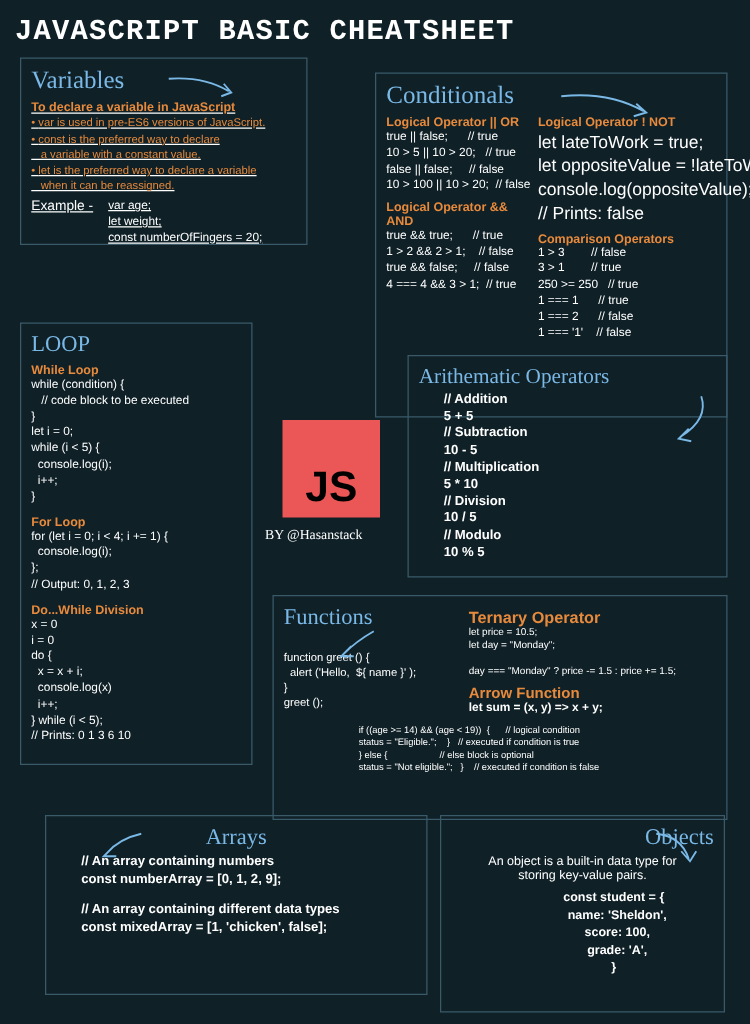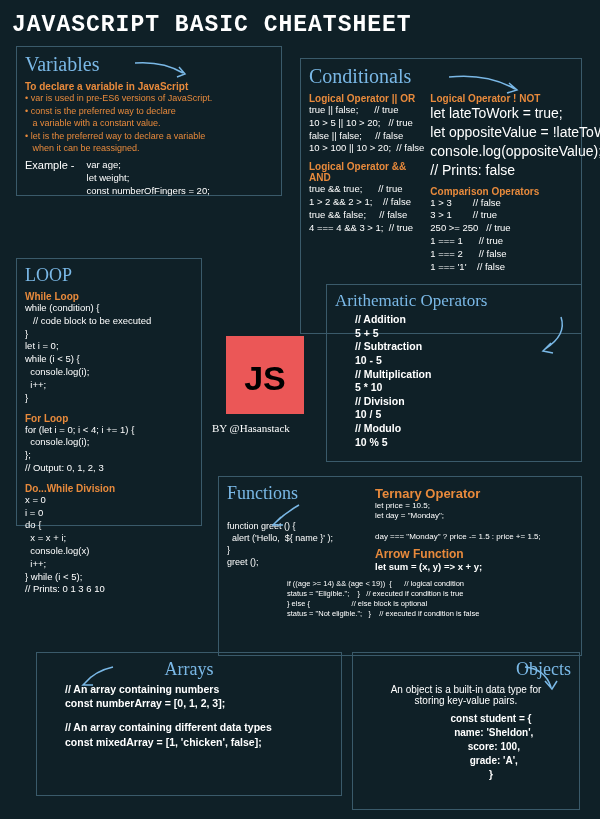--- a/index.html
+++ b/index.html
@@ -33,29 +33,29 @@
     font-family: 'Comic Sans MS', cursive;
     margin-bottom: 2px;
     display: inline-block;
   }
   .subhead { color: #e88a3c; font-size: 10px; font-weight: bold; margin-top: 3px; }
   .text { color: #fff; font-size: 9.5px; line-height: 1.35; white-space: pre; }
   .bullet { color: #e88a3c; font-size: 9px; line-height: 1.4; }
   .white-inline { color: #fff; }
 
   
-  #variables { top: 46px; left: 16px; width: 266px; height: 150px; }
+  #variables { top: 46px; left: 16px; width: 230px; height: 150px; text-decoration: underline; }
   
   #conditionals { top: 58px; left: 300px; width: 282px; height: 276px; }
   .cond-cols { display: flex; gap: 6px; }
   .cond-col { flex: 1; }
   
-  #loop { top: 258px; left: 16px; width: 186px; height: 268px; }
-  
-  #jsbadge { position: absolute; top: 336px; left: 226px; width: 78px; height: 78px; background: #eb5757; display: flex; align-items: flex-end; justify-content: center; font-family: Arial, sans-serif; font-size: 34px; font-weight: bold; color: #000; padding-bottom: 16px; }
+  #loop { top: 258px; left: 16px; width: 186px; height: 354px; }
+  
+  #jsbadge { position: absolute; top: 336px; left: 226px; width: 78px; height: 78px; background: #eb5757; display: flex; align-items: flex-end; justify-content: center; font-family: Arial, sans-serif; font-size: 34px; font-weight: bold; color: #000; padding-bottom: 4px; }
   #byline { position: absolute; top: 422px; left: 212px; font-size: 11px; color: #fff; font-family: 'Comic Sans MS', cursive; }
   
   #arith { top: 284px; left: 326px; width: 256px; height: 178px; }
   
   #functions { top: 476px; left: 218px; width: 364px; height: 180px; }
   .func-cols { display: flex; gap: 8px; }
   .func-left { width: 140px; }
   .func-right { flex: 1; }
   .tiny { font-size: 8px; line-height: 1.3; white-space: pre; }
   
@@ -200,21 +200,21 @@
 } else {                    // else block is optional
 status = "Not eligible.";   }    // executed if condition is false</div>
 </div>
 
 <div id="arrays" class="box">
   <div style="text-align:center"><span class="section-title" style="font-size:18px">Arrays</span></div>
   <svg class="arr-svg" style="top:10px;left:40px;width:40px;height:26px">
       <path d="M36 4 Q18 8 8 20 M14 14 L6 22 L16 22" stroke="#7ab8e6" fill="none" stroke-width="1.5"></path>
     </svg>
   <div class="text" style="font-weight:bold;margin-left:20px;font-size:10.5px">// An array containing numbers</div>
-  <div class="text" style="font-weight:bold;margin-left:20px;font-size:10.5px">const numberArray = [0, 1, 2, 3];</div>
+  <div class="text" style="font-weight:bold;margin-left:20px;font-size:10.5px">const numberArray = [0, 1, 2, 9];</div>
   <div class="text" style="font-weight:bold;margin-left:20px;margin-top:10px;font-size:10.5px">// An array containing different data types</div>
   <div class="text" style="font-weight:bold;margin-left:20px;font-size:10.5px">const mixedArray = [1, 'chicken', false];</div>
 </div>
 
 <div id="objects" class="box">
   <div style="text-align:right"><span class="section-title" style="font-size:18px">Objects</span></div>
   <svg class="arr-svg" style="top:10px;right:18px;width:40px;height:30px">
       <path d="M4 4 Q24 6 30 24 M24 18 L31 26 L36 18" stroke="#7ab8e6" fill="none" stroke-width="1.5"></path>
     </svg>
   <div class="obj-desc" style="white-space:pre">An object is a built-in data type for

